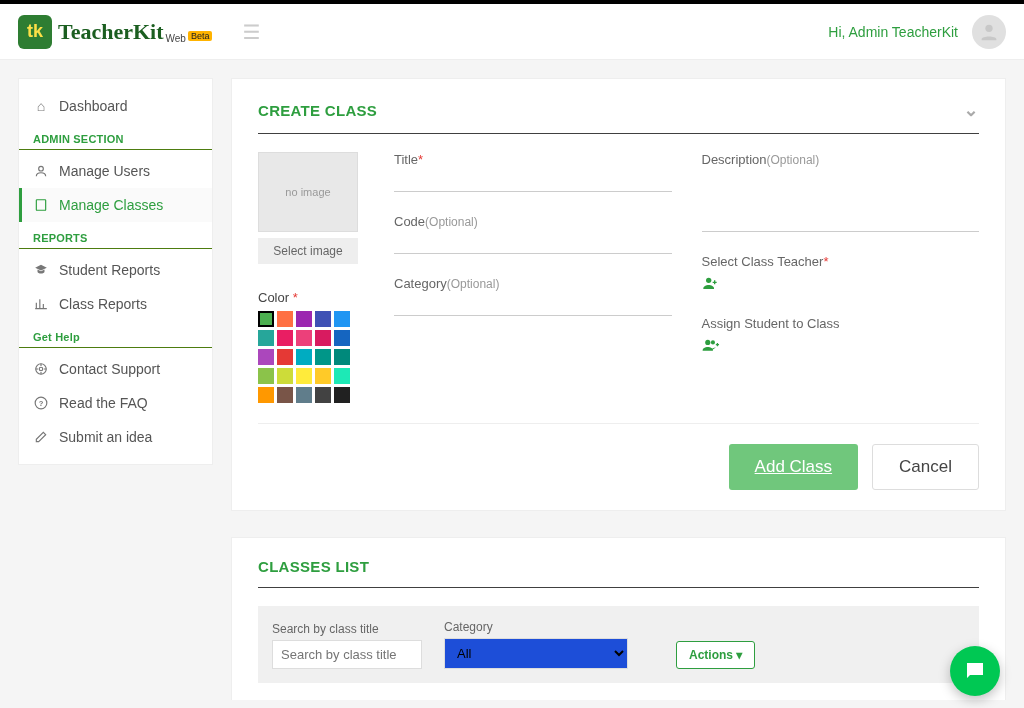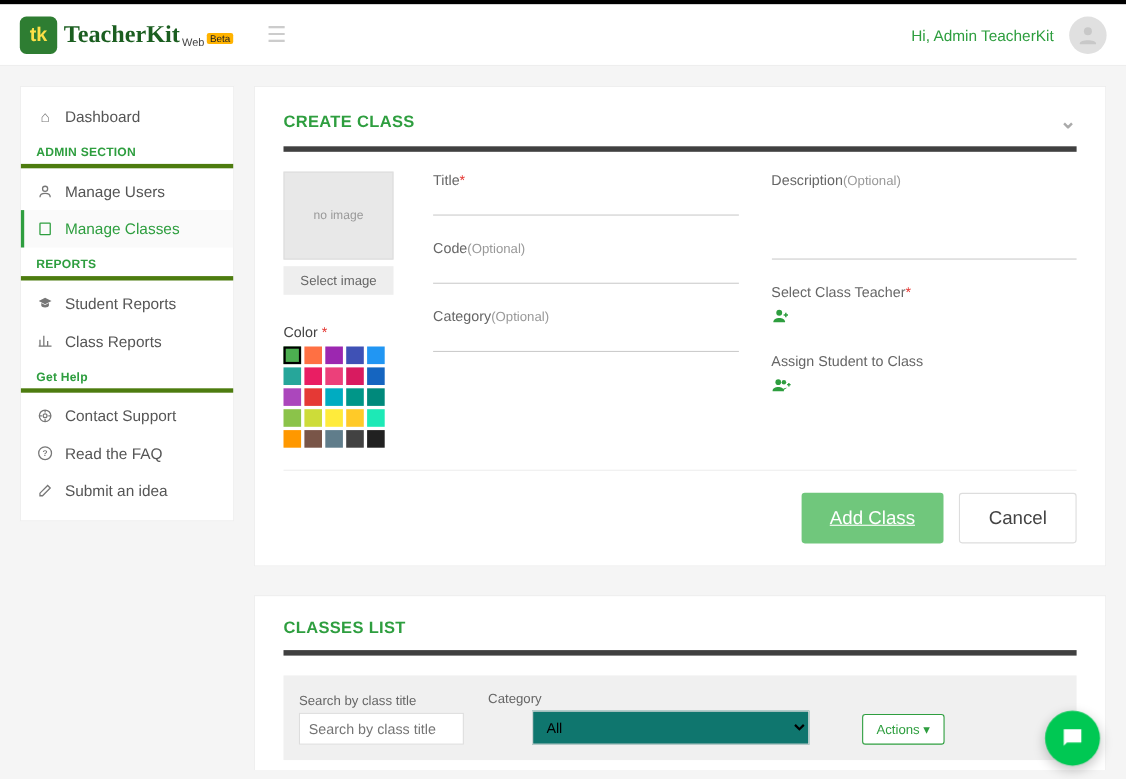--- a/index.html
+++ b/index.html
@@ -67,21 +67,21 @@
     border-left: 3px solid #2e9e3f;
     padding-left: 11px;
     background: #fafafa;
   }
   .sb-section {
     font-size: 11px;
     font-weight: 700;
     color: #2e9e3f;
     text-transform: uppercase;
     padding: 10px 14px 4px;
-    border-bottom: 4px solid #4d7c0f;
+    border-bottom: 1px solid #4d7c0f;
     margin-bottom: 4px;
     letter-spacing: 0.2px;
   }
   .sb-icon { width:16px; display:inline-flex; justify-content:center; color:#777;}
   .sb-item-active .sb-icon { color:#2e9e3f;}
   .main {
     flex: 1;
     padding: 18px 18px 0 18px;
     overflow-y: auto;
     height: 640px;
@@ -92,21 +92,21 @@
     padding: 20px 26px;
     margin-bottom: 26px;
   }
   .card-title {
     color: #2e9e3f;
     font-weight: 700;
     font-size: 15px;
     letter-spacing: 0.3px;
     text-transform: uppercase;
     display:flex; justify-content:space-between; align-items:center;
-    border-bottom: 5px solid #404040;
+    border-bottom: 1px solid #404040;
     padding-bottom: 12px;
     margin-bottom: 18px;
   }
   .chev { color:#aaa; font-size:18px; cursor:pointer;}
   .create-body { display: flex; gap: 26px; }
   .col-img { width: 110px; }
   .img-ph {
     width: 100px; height: 80px;
     background: #e8e8e8;
     border: 1px solid #ddd;
@@ -147,26 +147,27 @@
   .filter-bar {
     background:#f0f0f0; padding: 14px; display:flex; gap:22px; align-items:flex-end;
     margin-bottom: 16px;
   }
   .filter-grp { display:flex; flex-direction:column; gap:4px;}
   .filter-lbl { font-size:12px; color:#666;}
   .filter-input {
     border:1px solid #ddd; padding:6px 8px; font-size:13px; width:150px; background:#fff;
   }
   .filter-select {
-    border:1px solid #ddd; padding:6px 8px; font-size:13px; width:252px; background:#0f766e;margin-left:40px;
+    border:1px solid #ddd; padding:6px 8px; font-size:13px; width:184px; background:#1d4ed8;
   }
   .btn-actions {
     border:1px solid #2e9e3f; background:#fff; color:#2e9e3f;
     padding:6px 12px; font-size:12px; border-radius:3px; cursor:pointer;
     margin-left: 26px;
+    font-weight: bold;
   }
   .tbl-header { display:flex; align-items:center; gap:12px; padding: 6px 4px; font-weight:700; font-size:14px; color:#333;}
   .chat-bubble {
     position: fixed; right: 24px; bottom: 12px;
     width: 50px; height: 50px; border-radius: 50%;
     background: #00c853; display:flex; align-items:center; justify-content:center;
     color:#fff; box-shadow: 0 4px 12px rgba(0,0,0,0.25); cursor:pointer;
   }
   .main::-webkit-scrollbar { width:10px;}
   .main::-webkit-scrollbar-thumb { background:#ccc; border-radius:5px;}

